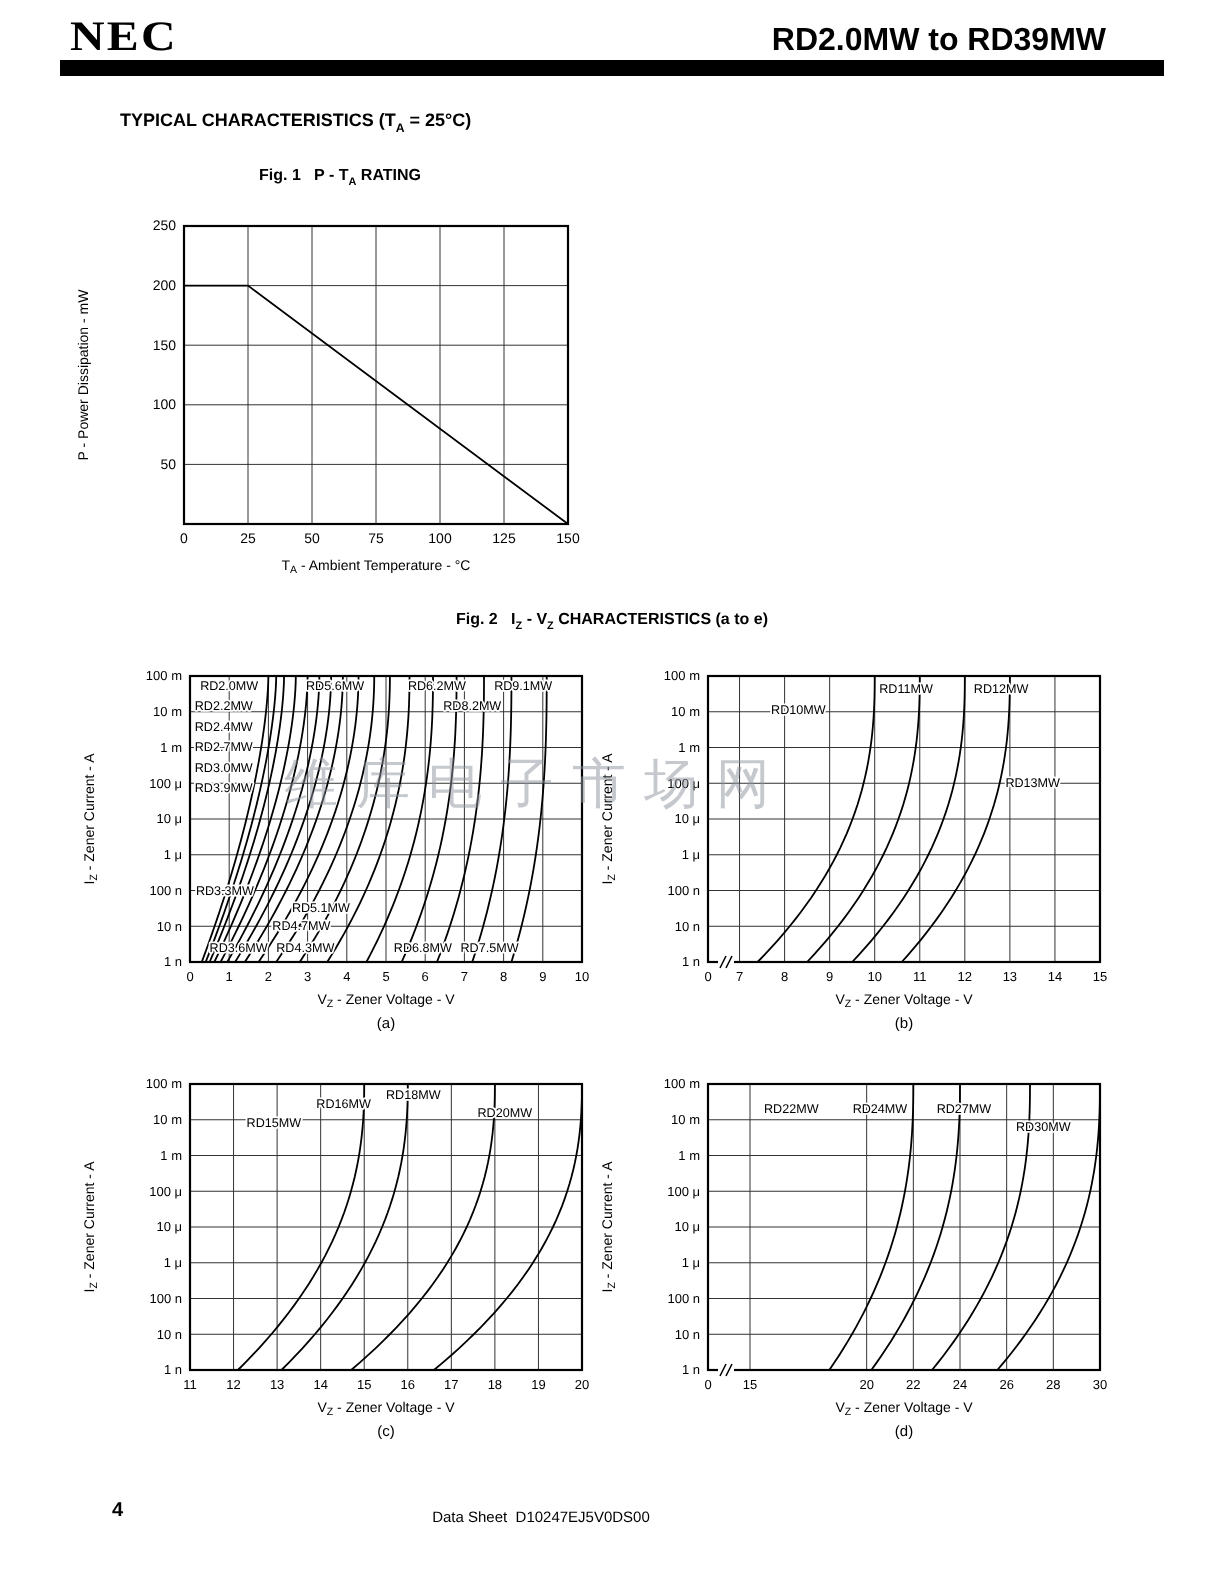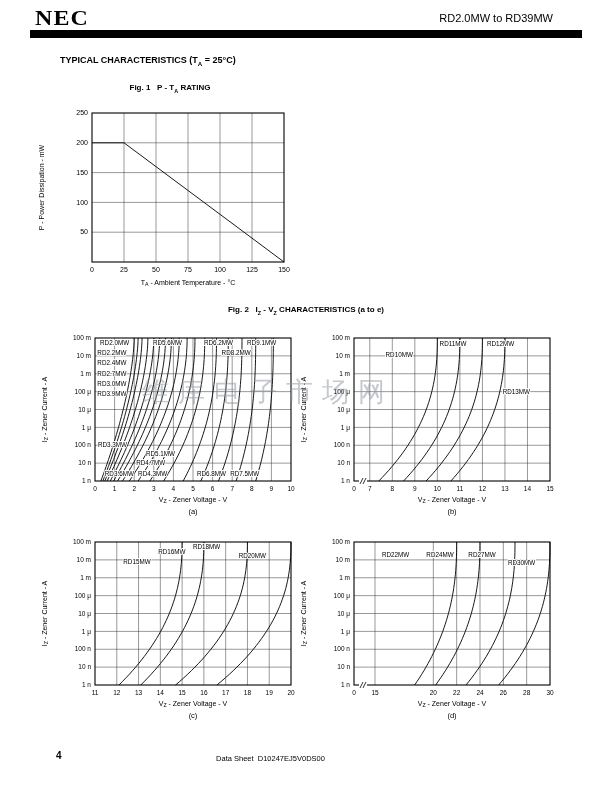--- a/index.html
+++ b/index.html
@@ -2,21 +2,21 @@
 <html><head>
 <meta charset="utf-8">
 <style>
   html,body{margin:0;padding:0;background:#fff;}
   .page{position:relative;width:612px;height:792px;background:#fff;
         font-family:"Liberation Sans",sans-serif;color:#000;overflow:hidden;}
   .page > *{position:absolute;}
   .nec-logo{left:35px;top:6px;font-size:21px;font-weight:bold;letter-spacing:1px;
             transform:scaleX(1.14);transform-origin:left;
             font-family:"Liberation Serif",serif;}
-  .part-range{right:59px;top:12px;font-size:11px;font-weight:normal;}
+  .part-range{right:59px;top:12px;font-size:16px;font-weight:bold;}
   .header-bar{left:30px;top:30px;width:552px;height:8px;background:#000;}
   .section-title{left:60px;top:55px;font-size:9px;font-weight:bold;}
   .figtitle{font-size:8px;font-weight:bold;white-space:pre;}
   #fig1-title{left:40px;top:83px;width:260px;text-align:center;}
   #fig2-title{left:0;top:305px;width:612px;text-align:center;}
   svg.chart{position:absolute;overflow:visible;}
   #c0{left:30px;top:103px;}
   #c1{left:33px;top:324px;}
   #c2{left:292px;top:324px;}
   #c3{left:33px;top:528px;}

